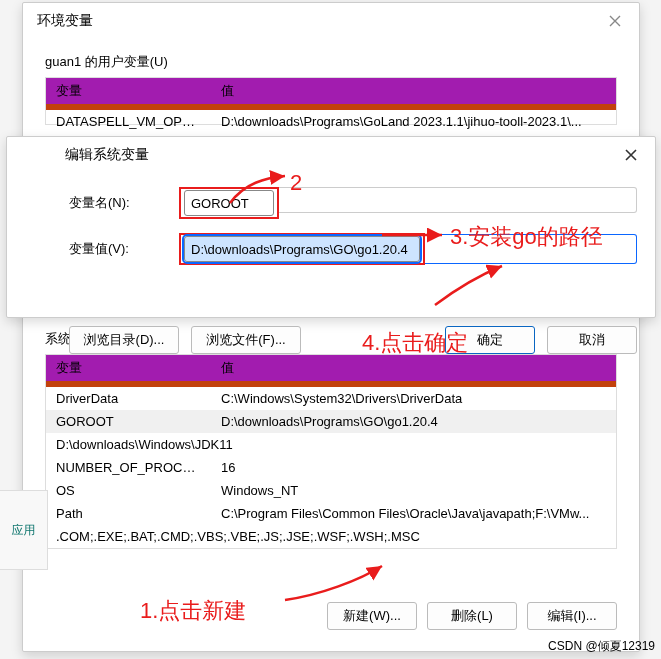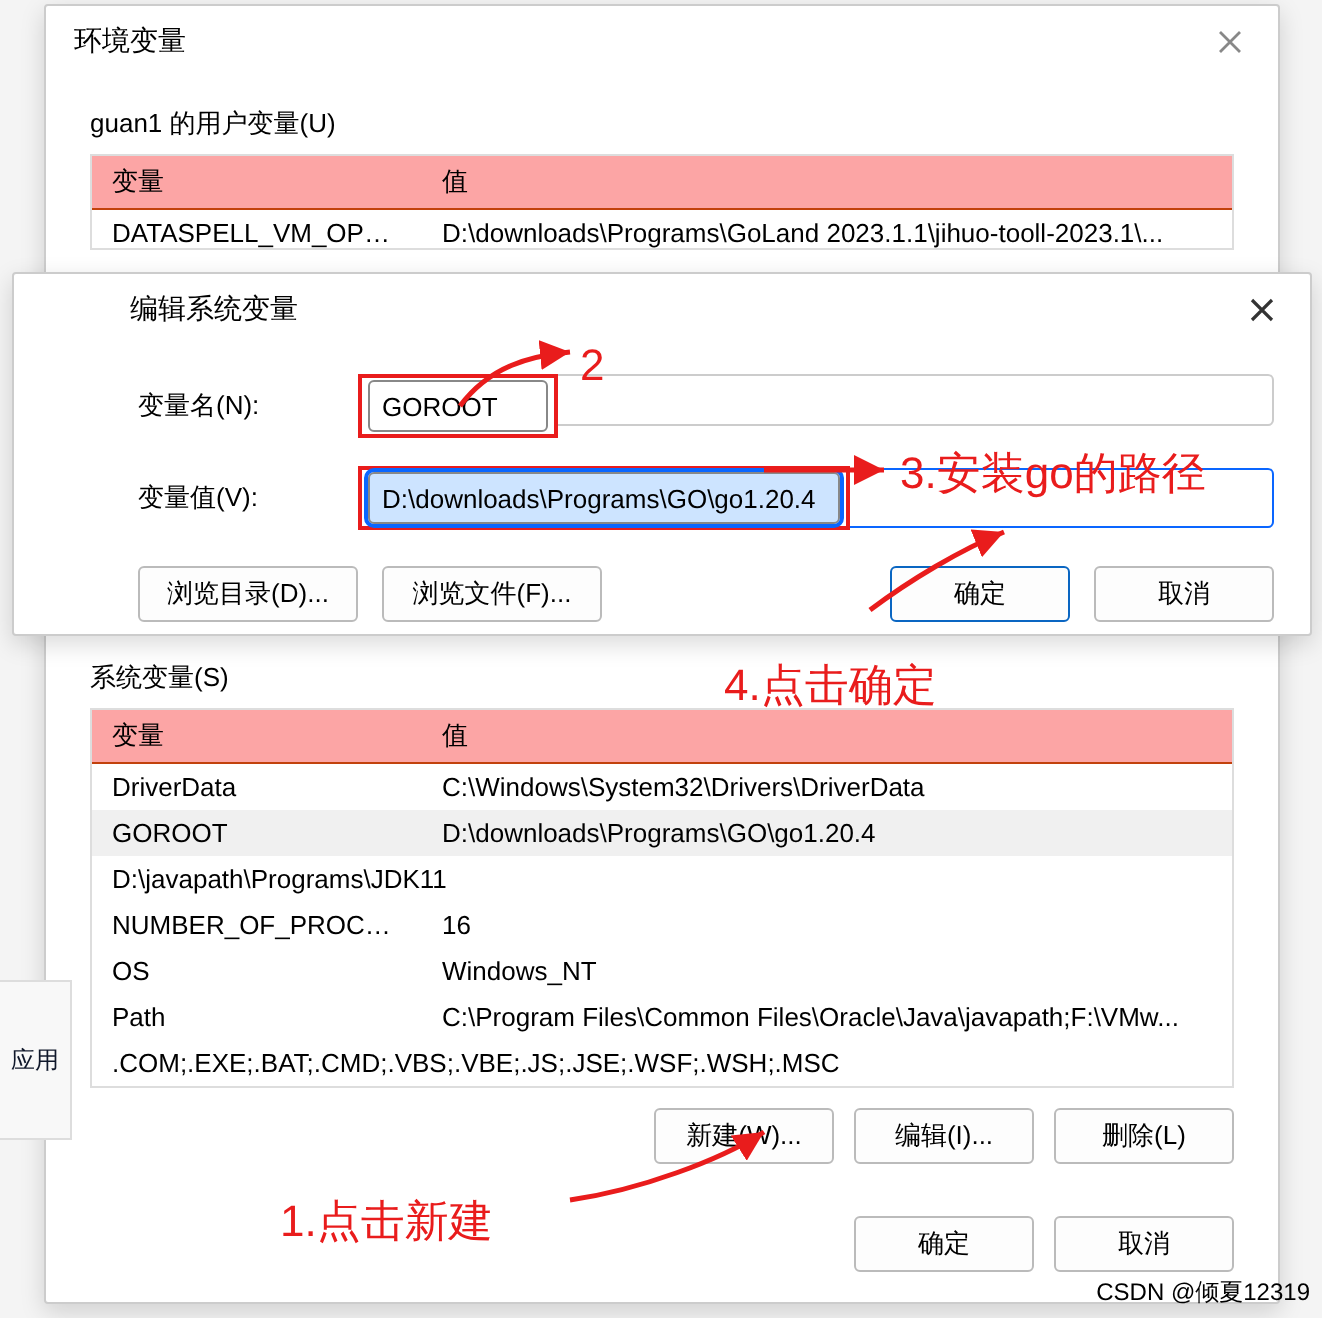--- a/index.html
+++ b/index.html
@@ -3,39 +3,39 @@
 <meta charset="utf-8">
 <style>
   * { box-sizing: border-box; font-family: "Microsoft YaHei", "Segoe UI", sans-serif; }
   body { margin: 0; background: #f4f4f4; width: 661px; height: 659px; overflow: hidden; position: relative; font-size: 13px; }
   .win { position: absolute; background: #fff; border: 1px solid #ccc; border-radius: 2px; box-shadow: 0 4px 12px rgba(0,0,0,0.15); }
   .win-title { display:flex; align-items:center; justify-content:space-between; padding:6px 10px 6px 14px; font-size:14px; }
   .close-btn { width:28px; height:24px; display:flex; align-items:center; justify-content:center; cursor:pointer; color:#555; }
   .close-btn svg { width:12px; height:12px; }
   .section-label { margin: 14px 22px 6px 22px; font-size:13px; }
   .table-wrap { margin: 0 22px; border:1px solid #ddd; background:#fff; }
-  .thead { display:flex; background:#fca5a5; border-bottom:1px solid #c2410c; font-size:13px; }
+  .thead { display:flex; background:#a21caf; border-bottom:6px solid #c2410c; font-size:13px; }
   .th, .td { padding:4px 10px; white-space:nowrap; overflow:hidden; text-overflow:ellipsis; }
   .col-name { width:165px; flex-shrink:0; }
   .col-val { flex:1; }
   .tbody { font-size:13px; }
   .tr { display:flex; }
   .tr.sel { background:#f0f0f0; }
-  .btn { min-width:90px; height:28px; border:1px solid #bbb; background:#fdfdfd; border-radius:3px; font-size:13px; cursor:pointer; padding:0 12px; }
+  .btn { min-width:90px; height:28px; border:1px solid #bbb; background:#fdfdfd; border-radius:3px; font-size:13px; cursor:pointer; padding:0 12px;margin-top:43px; }
   .btn.primary { border-color:#0a66c2; }
   .btn-row { display:flex; gap:10px; justify-content:flex-end; margin:10px 22px 14px 22px; }
   .edit-row { display:flex; align-items:center; margin: 14px 18px 0 18px; }
   .edit-lbl { width:110px; font-size:13px; }
   .edit-input { flex:1; height:26px; border:1px solid #888; border-radius:3px; padding:2px 6px; font-size:13px; }
   .edit-input.hl { outline:2px solid #0a66ff; background:#cde4ff; color:#000; }
   .boxed-red { border:2px solid #e91c1c; padding:1px 3px; }
   .anno { position:absolute; color:#e91c1c; font-size:22px; font-weight:500; pointer-events:none; }
   .arrow { position:absolute; pointer-events:none; }
   .watermark { position:absolute; right:6px; bottom:4px; font-size:12px; color:#000000; }
-  .left-frag { position:absolute; left:0; top:490px; width:36px; height:80px; background:#f8f8f8; border:1px solid #ddd; border-left:none; display:flex; align-items:center; justify-content:center; font-size:12px; writing-mode:horizontal-tb; color:#0f172a; }
+  .left-frag { position:absolute; left:0; top:490px; width:48px; height:80px; background:#f8f8f8; border:1px solid #ddd; border-left:none; display:flex; align-items:center; justify-content:center; font-size:12px; writing-mode:horizontal-tb; color:#0f766e; }
 </style>
 </head>
 <body>
 
 <div class="win" style="left:22px; top:2px; width:618px; height:650px;">
   <div class="win-title">
     <span>环境变量</span>
     <div class="close-btn">
       <svg viewBox="0 0 12 12">
           <path d="M1 1 L11 11 M11 1 L1 11" stroke="#888" stroke-width="1.4" fill="none"></path>
@@ -66,21 +66,21 @@
     <div class="tbody" id="sys-rows">
         <div class="tr">
           <div class="td col-name">DriverData</div>
           <div class="td col-val">C:\Windows\System32\Drivers\DriverData</div>
         </div>
         <div class="tr sel">
           <div class="td col-name">GOROOT</div>
           <div class="td col-val">D:\downloads\Programs\GO\go1.20.4</div>
         </div>
         <div class="tr">
-          <div class="td col-val">D:\javapath\Programs\JDK11</div>
+          <div class="td col-val">D:\downloads\Windows\JDK11</div>
         </div>
         <div class="tr">
           <div class="td col-name">NUMBER_OF_PROCESSORS</div>
           <div class="td col-val">16</div>
         </div>
         <div class="tr">
           <div class="td col-name">OS</div>
           <div class="td col-val">Windows_NT</div>
         </div>
         <div class="tr">
@@ -88,22 +88,22 @@
           <div class="td col-val">C:\Program Files\Common Files\Oracle\Java\javapath;F:\VMw...</div>
         </div>
         <div class="tr">
           <div class="td col-val">.COM;.EXE;.BAT;.CMD;.VBS;.VBE;.JS;.JSE;.WSF;.WSH;.MSC</div>
         </div>
       </div>
   </div>
 
   <div class="btn-row">
     <button class="btn">新建(W)...</button>
+    <button class="btn">删除(L)</button>
     <button class="btn">编辑(I)...</button>
-    <button class="btn">删除(L)</button>
   </div>
 
   <div class="btn-row" style="margin-top:26px;">
     <button class="btn">确定</button>
     <button class="btn">取消</button>
   </div>
 </div>
 
 <div class="win" style="left:6px; top:136px; width:650px; height:182px;padding-left:44px;">
   <div class="win-title">

